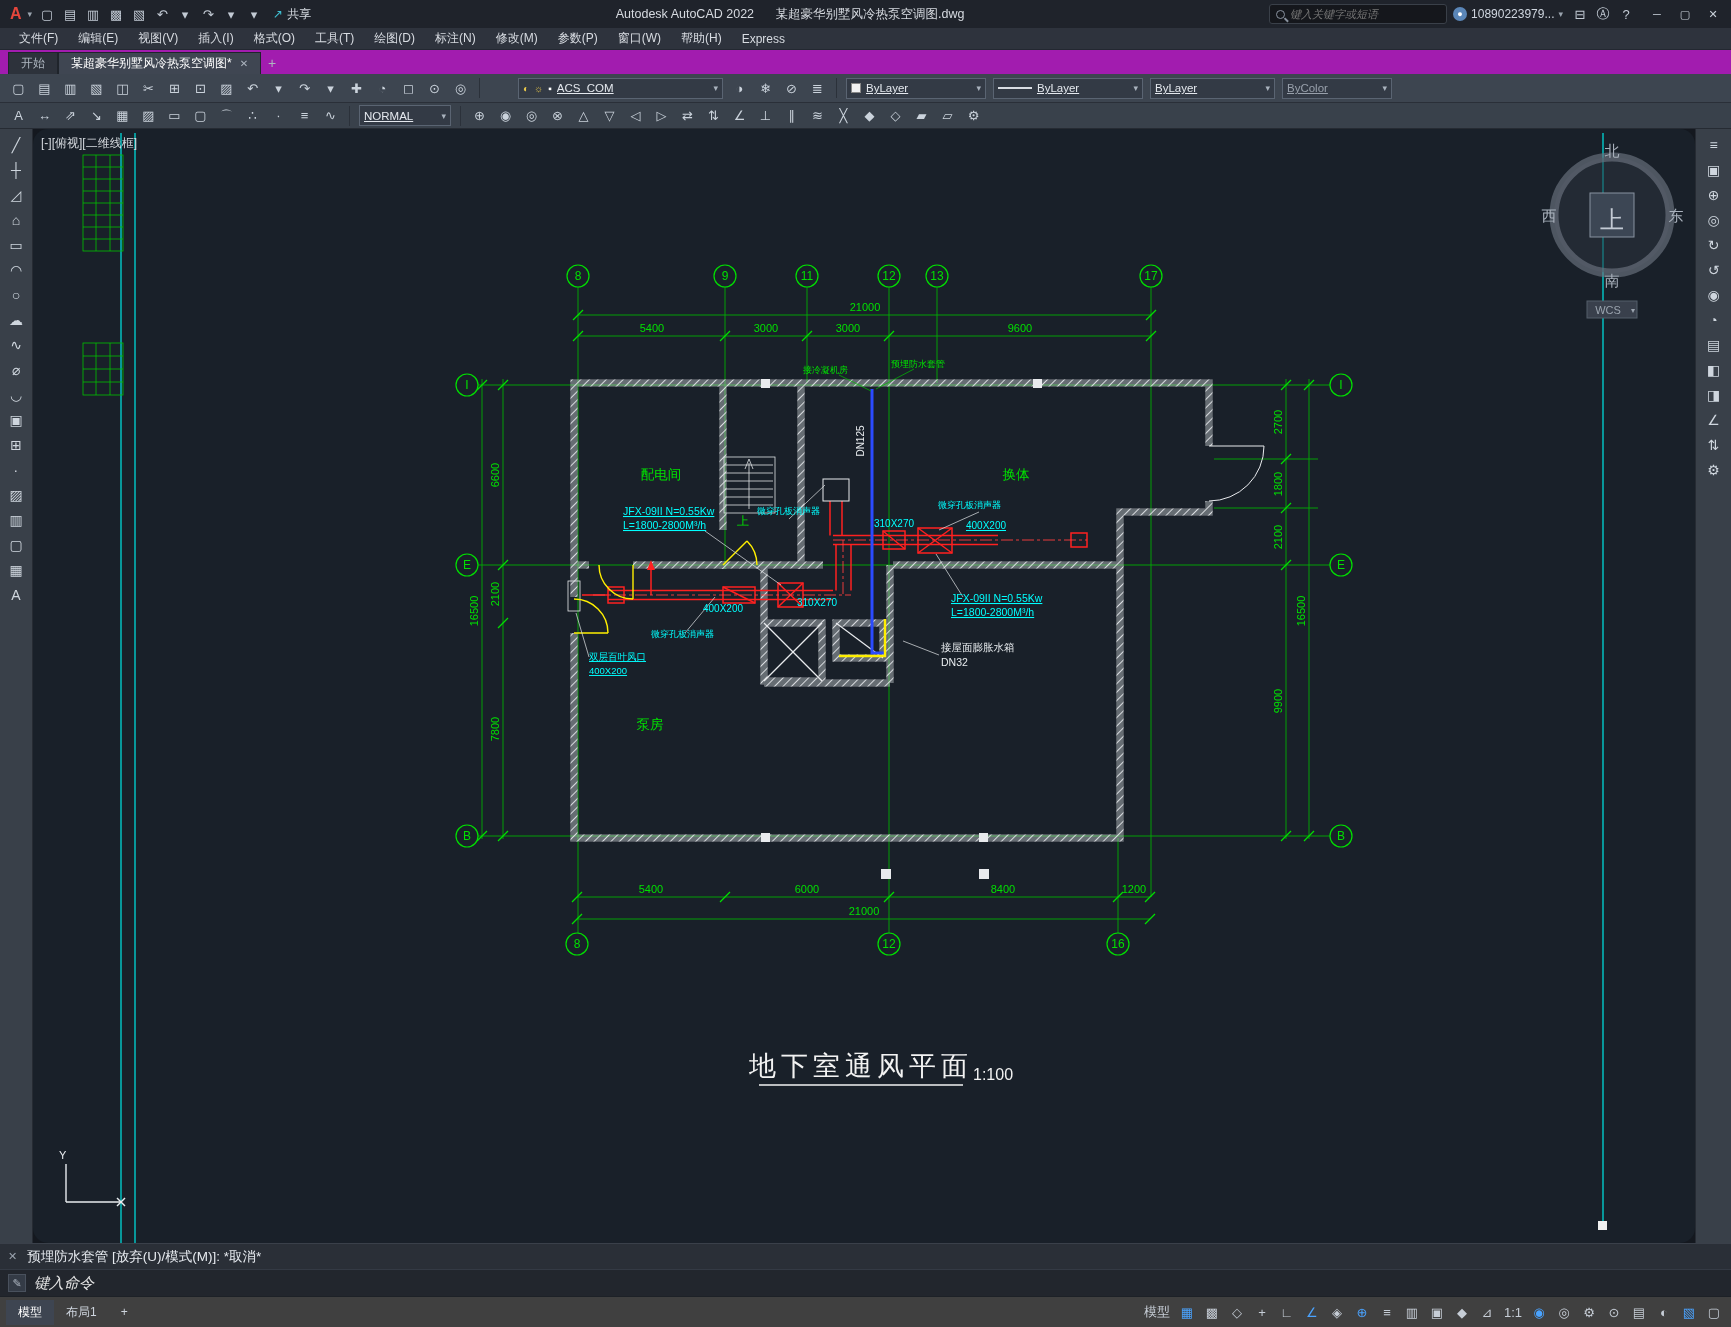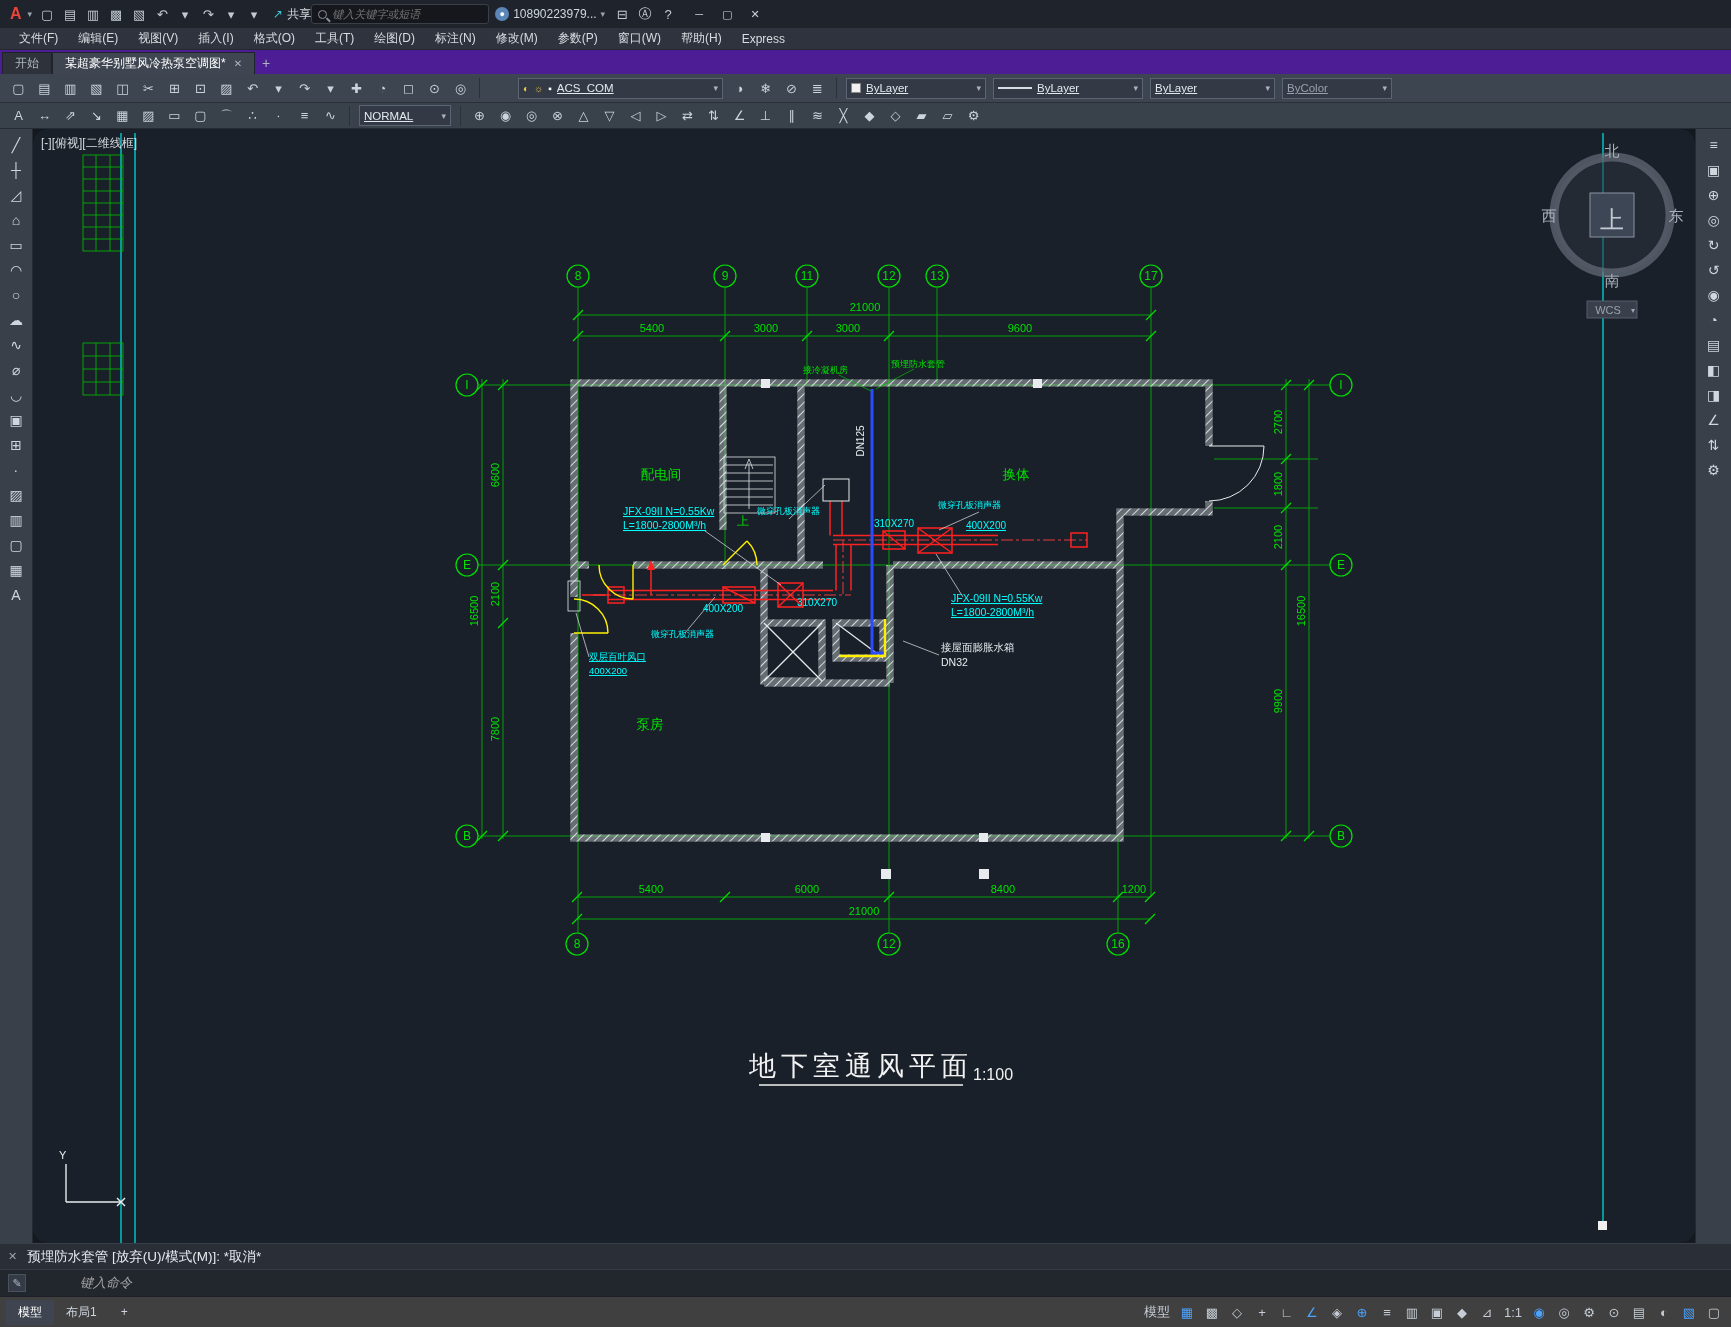--- a/index.html
+++ b/index.html
@@ -31,21 +31,21 @@
   .winbtns { display:flex; margin-left:6px; }
   .winbtn { width:28px; height:22px; display:flex; align-items:center; justify-content:center;
     color:#c9d1da; font-size:11px; }
 
   
   .menubar { height:22px; background:#2e333d; display:flex; align-items:center; gap:2px;
     padding-left:10px; flex:0 0 auto; border-bottom:1px solid #232831; }
   .menu-item { color:#d8dce2; font-size:12px; padding:2px 9px; }
 
   
-  .tabrow { height:24px; background:#4c1d95; display:flex; align-items:flex-end; padding-left:2px;
+  .tabrow { height:24px; background:#a21caf; display:flex; align-items:flex-end; padding-left:8px;
     flex:0 0 auto; }
   .ftab { height:22px; display:flex; align-items:center; padding:0 12px; font-size:12px;
     color:#aeb6c0; background:#2d323b; border:1px solid #1f242b; border-bottom:none; gap:8px; }
   .ftab.active { background:#3f4document652; background:#3f4652; color:#fff; }
   .ftab .x { color:#aeb6c0; font-size:10px; }
   .addtab { width:22px; height:22px; color:#aeb6c0; display:flex; align-items:center;
     justify-content:center; font-size:14px; }
 
   
   .tbrow1 { height:29px; background:#3d4550; display:flex; align-items:center; gap:1px;
@@ -81,21 +81,21 @@
 
   
   .cmd { flex:0 0 auto; height:53px; display:flex; flex-direction:column; }
   .cmd-r1 { height:26px; background:#2a2f37; display:flex; align-items:center; gap:10px;
     padding:0 8px; color:#e6eaef; font-size:13.5px; border-top:1px solid #3a404a; }
   .cmd-r1 .x { color:#9aa3ae; font-size:11px; }
   .cmd-r2 { height:27px; background:#22262d; display:flex; align-items:center; gap:8px;
     padding:0 8px; border-top:1px solid #343a44; }
   .cmd-r2 .ic { width:18px; height:18px; background:#343b46; color:#aab3be; font-size:11px;
     display:flex; align-items:center; justify-content:center; border:1px solid #49515d; }
-  .cmd-r2 .hint { color:#a3a3a3; font-size:13px; font-style:italic;margin-left:46px; }
+  .cmd-r2 .hint { color:#e5e5e5; font-size:15px; font-style:italic; }
 
   
   .status { flex:0 0 auto; height:31px; background:#404040; display:flex; align-items:center;
     border-top:1px solid #1d2127; padding:0 6px; }
   .stab { padding:4px 12px; font-size:12px; color:#cdd4dd; }
   .stab.active { background:#3e4551; color:#fff; }
   .statusR { margin-left:auto; display:flex; align-items:center; gap:3px; }
   .si { min-width:22px; height:22px; padding:0 3px; display:flex; align-items:center;
     justify-content:center; color:#c6cdd6; font-size:13px; }
   .si.active { color:#4aa3ff; }
@@ -120,20 +120,24 @@
         <span class="tb-icon">▧</span>
         <span class="tb-icon">↶</span>
         <span class="tb-icon">▾</span>
         <span class="tb-icon">↷</span>
         <span class="tb-icon">▾</span>
         <span class="tb-icon">▾</span>
       </div>
     <div class="share">
       <span class="g">↗</span>
       <span>共享</span>
+    </div>
+    <div class="tb-title">
+      <span>Autodesk AutoCAD 2022</span>
+      <span class="doc">某超豪华别墅风冷热泵空调图.dwg</span>
     </div>
     <div class="searchwrap">
       <span class="mag"></span>
       <input placeholder="键入关键字或短语" style="">
     </div>
     <div class="user">
       <span class="avatar">●</span>
       <span>10890223979...</span>
       <span style="font-size:9px;color:#9aa3ae">▾</span>
     </div>

